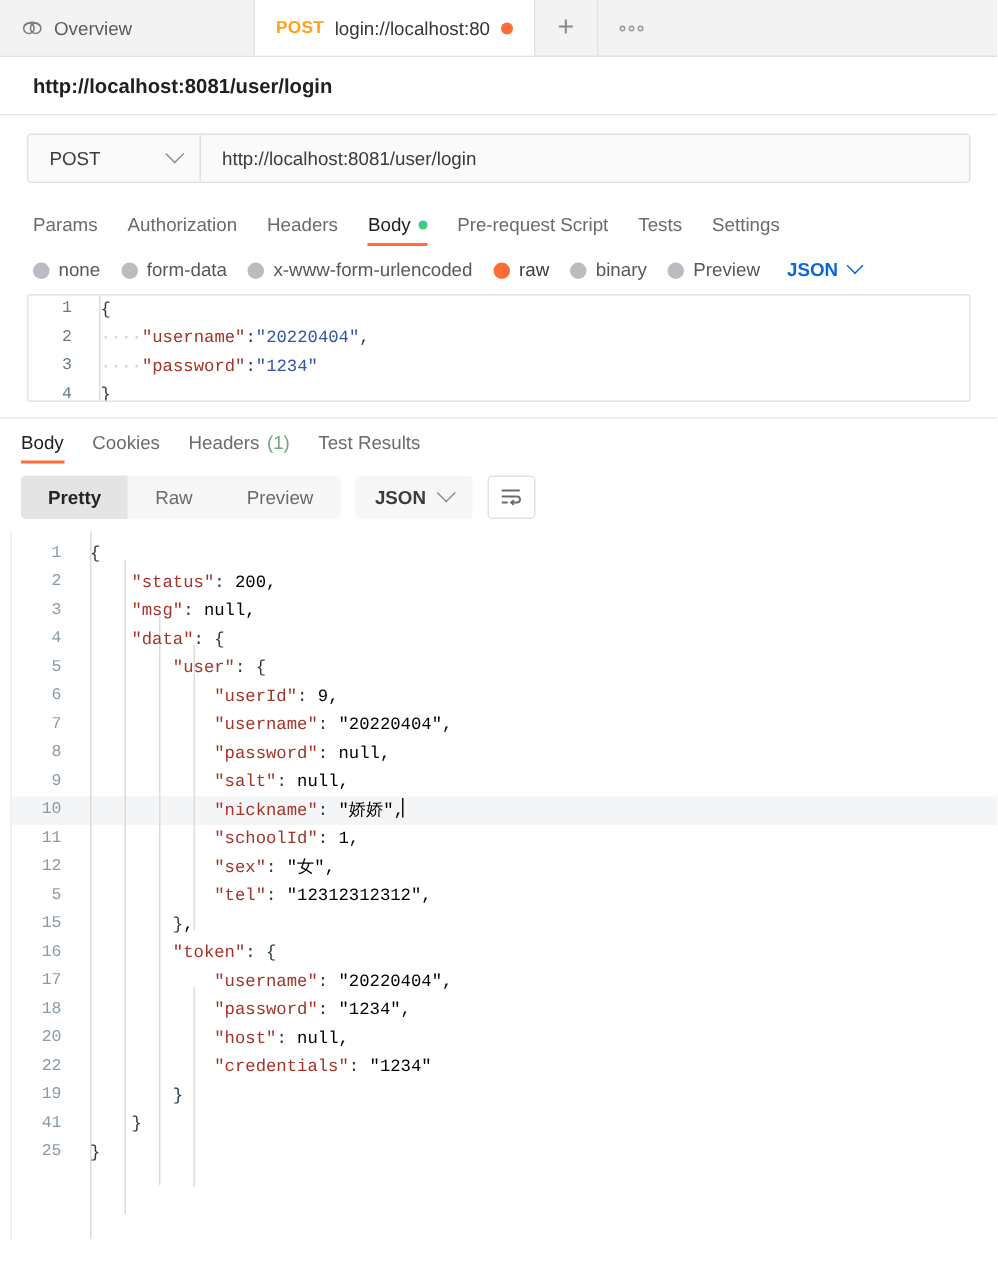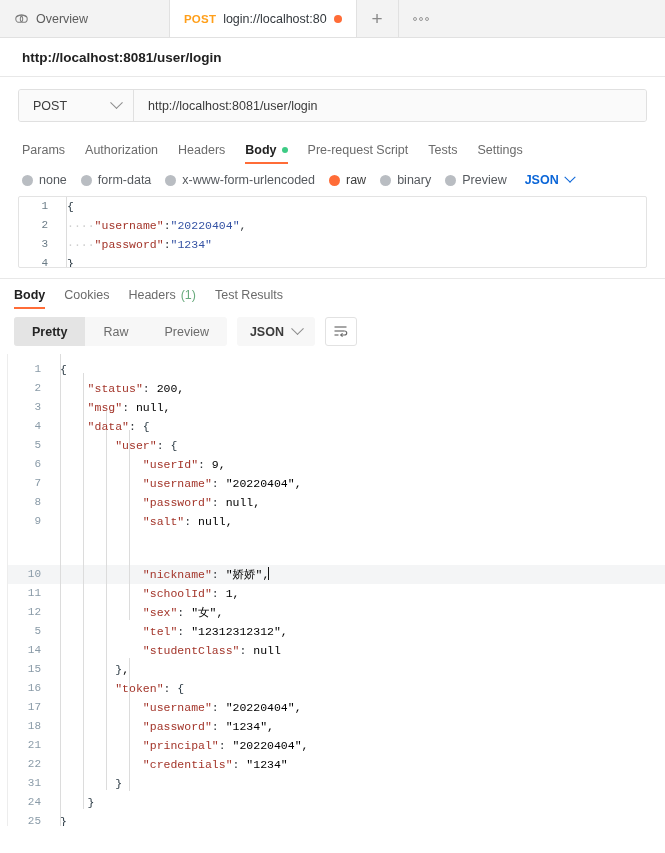--- a/index.html
+++ b/index.html
@@ -142,21 +142,21 @@
   }
   .rtab {
     position: relative;
     font-size: 12.5px;
     color: #6b6b6b;
     padding-bottom: 7px;
     cursor: pointer;
     display: flex; align-items: center; gap: 5px;
     white-space: nowrap;
   }
-  .rtab.active { color: #212121; font-weight: bold; }
+  .rtab.active { color: #212121; }
   .rtab.active::after {
     content: "";
     position: absolute;
     left: 0; right: 0; bottom: 0;
     height: 2px;
     background: #ff6c37;
   }
   .rtab .greendot {
     width: 6px; height: 6px; border-radius: 50%;
     background: #3ecb85; display: inline-block;
@@ -226,21 +226,21 @@
   .req-editor .gutter { width: 40px; color: #6b7c87; }
   .codetext { position: relative; padding-left: 8px; }
 
   
   .k   { color: #a3352a; }      
   .s   { color: #3553a4; } 
   .p   { color: #33383d; }      
   .br  { color: #2b3a44; }
   .dots{ color: #cfcfcf; }
 
-  .hl-row { background: #f4f5f6; margin-top: 34px; }
+  .hl-row { background: #f4f5f6; }
   .caret {
     display: inline-block;
     width: 1px; height: 13px;
     background: #111;
     vertical-align: -2px;
     margin-left: -1px;
   }
 
   
   .vguide {
@@ -500,26 +500,25 @@
         <div class="codeline"><span class="gutter">4</span><span class="codetext">&nbsp;&nbsp;&nbsp;&nbsp;<span class="k">"data"</span><span class="p">:</span> <span class="br">{</span></span></div>
         <div class="codeline"><span class="gutter">5</span><span class="codetext">&nbsp;&nbsp;&nbsp;&nbsp;&nbsp;&nbsp;&nbsp;&nbsp;<span class="k">"user"</span><span class="p">:</span> <span class="br">{</span></span></div>
         <div class="codeline"><span class="gutter">6</span><span class="codetext">&nbsp;&nbsp;&nbsp;&nbsp;&nbsp;&nbsp;&nbsp;&nbsp;&nbsp;&nbsp;&nbsp;&nbsp;<span class="k">"userId"</span><span class="p">:</span> 9,</span></div>
         <div class="codeline"><span class="gutter">7</span><span class="codetext">&nbsp;&nbsp;&nbsp;&nbsp;&nbsp;&nbsp;&nbsp;&nbsp;&nbsp;&nbsp;&nbsp;&nbsp;<span class="k">"username"</span><span class="p">:</span> "20220404",</span></div>
         <div class="codeline"><span class="gutter">8</span><span class="codetext">&nbsp;&nbsp;&nbsp;&nbsp;&nbsp;&nbsp;&nbsp;&nbsp;&nbsp;&nbsp;&nbsp;&nbsp;<span class="k">"password"</span><span class="p">:</span> null,</span></div>
         <div class="codeline"><span class="gutter">9</span><span class="codetext">&nbsp;&nbsp;&nbsp;&nbsp;&nbsp;&nbsp;&nbsp;&nbsp;&nbsp;&nbsp;&nbsp;&nbsp;<span class="k">"salt"</span><span class="p">:</span> null,</span></div>
         <div class="codeline hl-row"><span class="gutter">10</span><span class="codetext">&nbsp;&nbsp;&nbsp;&nbsp;&nbsp;&nbsp;&nbsp;&nbsp;&nbsp;&nbsp;&nbsp;&nbsp;<span class="k">"nickname"</span><span class="p">:</span> "娇娇",<span class="caret"></span></span></div>
         <div class="codeline"><span class="gutter">11</span><span class="codetext">&nbsp;&nbsp;&nbsp;&nbsp;&nbsp;&nbsp;&nbsp;&nbsp;&nbsp;&nbsp;&nbsp;&nbsp;<span class="k">"schoolId"</span><span class="p">:</span> 1,</span></div>
         <div class="codeline"><span class="gutter">12</span><span class="codetext">&nbsp;&nbsp;&nbsp;&nbsp;&nbsp;&nbsp;&nbsp;&nbsp;&nbsp;&nbsp;&nbsp;&nbsp;<span class="k">"sex"</span><span class="p">:</span> "女",</span></div>
         <div class="codeline"><span class="gutter">5</span><span class="codetext">&nbsp;&nbsp;&nbsp;&nbsp;&nbsp;&nbsp;&nbsp;&nbsp;&nbsp;&nbsp;&nbsp;&nbsp;<span class="k">"tel"</span><span class="p">:</span> "12312312312",</span></div>
-        <div class="codeline"><span class="gutter">14</span><span class="codetext">&nbsp;&nbsp;&nbsp;&nbsp;&nbsp;&nbsp;&nbsp;&nbsp;&nbsp;&nbsp;&nbsp;&nbsp;<span class="k">"studentClass"</span><span class="p">:</span> null</span></div>
         <div class="codeline"><span class="gutter">15</span><span class="codetext">&nbsp;&nbsp;&nbsp;&nbsp;&nbsp;&nbsp;&nbsp;&nbsp;<span class="br">}</span>,</span></div>
         <div class="codeline"><span class="gutter">16</span><span class="codetext">&nbsp;&nbsp;&nbsp;&nbsp;&nbsp;&nbsp;&nbsp;&nbsp;<span class="k">"token"</span><span class="p">:</span> <span class="br">{</span></span></div>
         <div class="codeline"><span class="gutter">17</span><span class="codetext">&nbsp;&nbsp;&nbsp;&nbsp;&nbsp;&nbsp;&nbsp;&nbsp;&nbsp;&nbsp;&nbsp;&nbsp;<span class="k">"username"</span><span class="p">:</span> "20220404",</span></div>
         <div class="codeline"><span class="gutter">18</span><span class="codetext">&nbsp;&nbsp;&nbsp;&nbsp;&nbsp;&nbsp;&nbsp;&nbsp;&nbsp;&nbsp;&nbsp;&nbsp;<span class="k">"password"</span><span class="p">:</span> "1234",</span></div>
-        <div class="codeline"><span class="gutter">21</span><span class="codetext">&nbsp;&nbsp;&nbsp;&nbsp;&nbsp;&nbsp;&nbsp;&nbsp;&nbsp;&nbsp;&nbsp;&nbsp;<span class="k">"principal"</span><span class="p">:</span> "20220404",</span></div>
+        <div class="codeline"><span class="gutter">20</span><span class="codetext">&nbsp;&nbsp;&nbsp;&nbsp;&nbsp;&nbsp;&nbsp;&nbsp;&nbsp;&nbsp;&nbsp;&nbsp;<span class="k">"host"</span><span class="p">:</span> null,</span></div>
         <div class="codeline"><span class="gutter">22</span><span class="codetext">&nbsp;&nbsp;&nbsp;&nbsp;&nbsp;&nbsp;&nbsp;&nbsp;&nbsp;&nbsp;&nbsp;&nbsp;<span class="k">"credentials"</span><span class="p">:</span> "1234"</span></div>
-        <div class="codeline"><span class="gutter">31</span><span class="codetext">&nbsp;&nbsp;&nbsp;&nbsp;&nbsp;&nbsp;&nbsp;&nbsp;<span class="br">}</span></span></div>
-        <div class="codeline"><span class="gutter">24</span><span class="codetext">&nbsp;&nbsp;&nbsp;&nbsp;<span class="br">}</span></span></div>
+        <div class="codeline"><span class="gutter">19</span><span class="codetext">&nbsp;&nbsp;&nbsp;&nbsp;&nbsp;&nbsp;&nbsp;&nbsp;<span class="br">}</span></span></div>
+        <div class="codeline"><span class="gutter">41</span><span class="codetext">&nbsp;&nbsp;&nbsp;&nbsp;<span class="br">}</span></span></div>
         <div class="codeline"><span class="gutter">25</span><span class="codetext"><span class="br">}</span></span></div>
       </div>
   </div>
 
 </div>
 
 </body></html>

